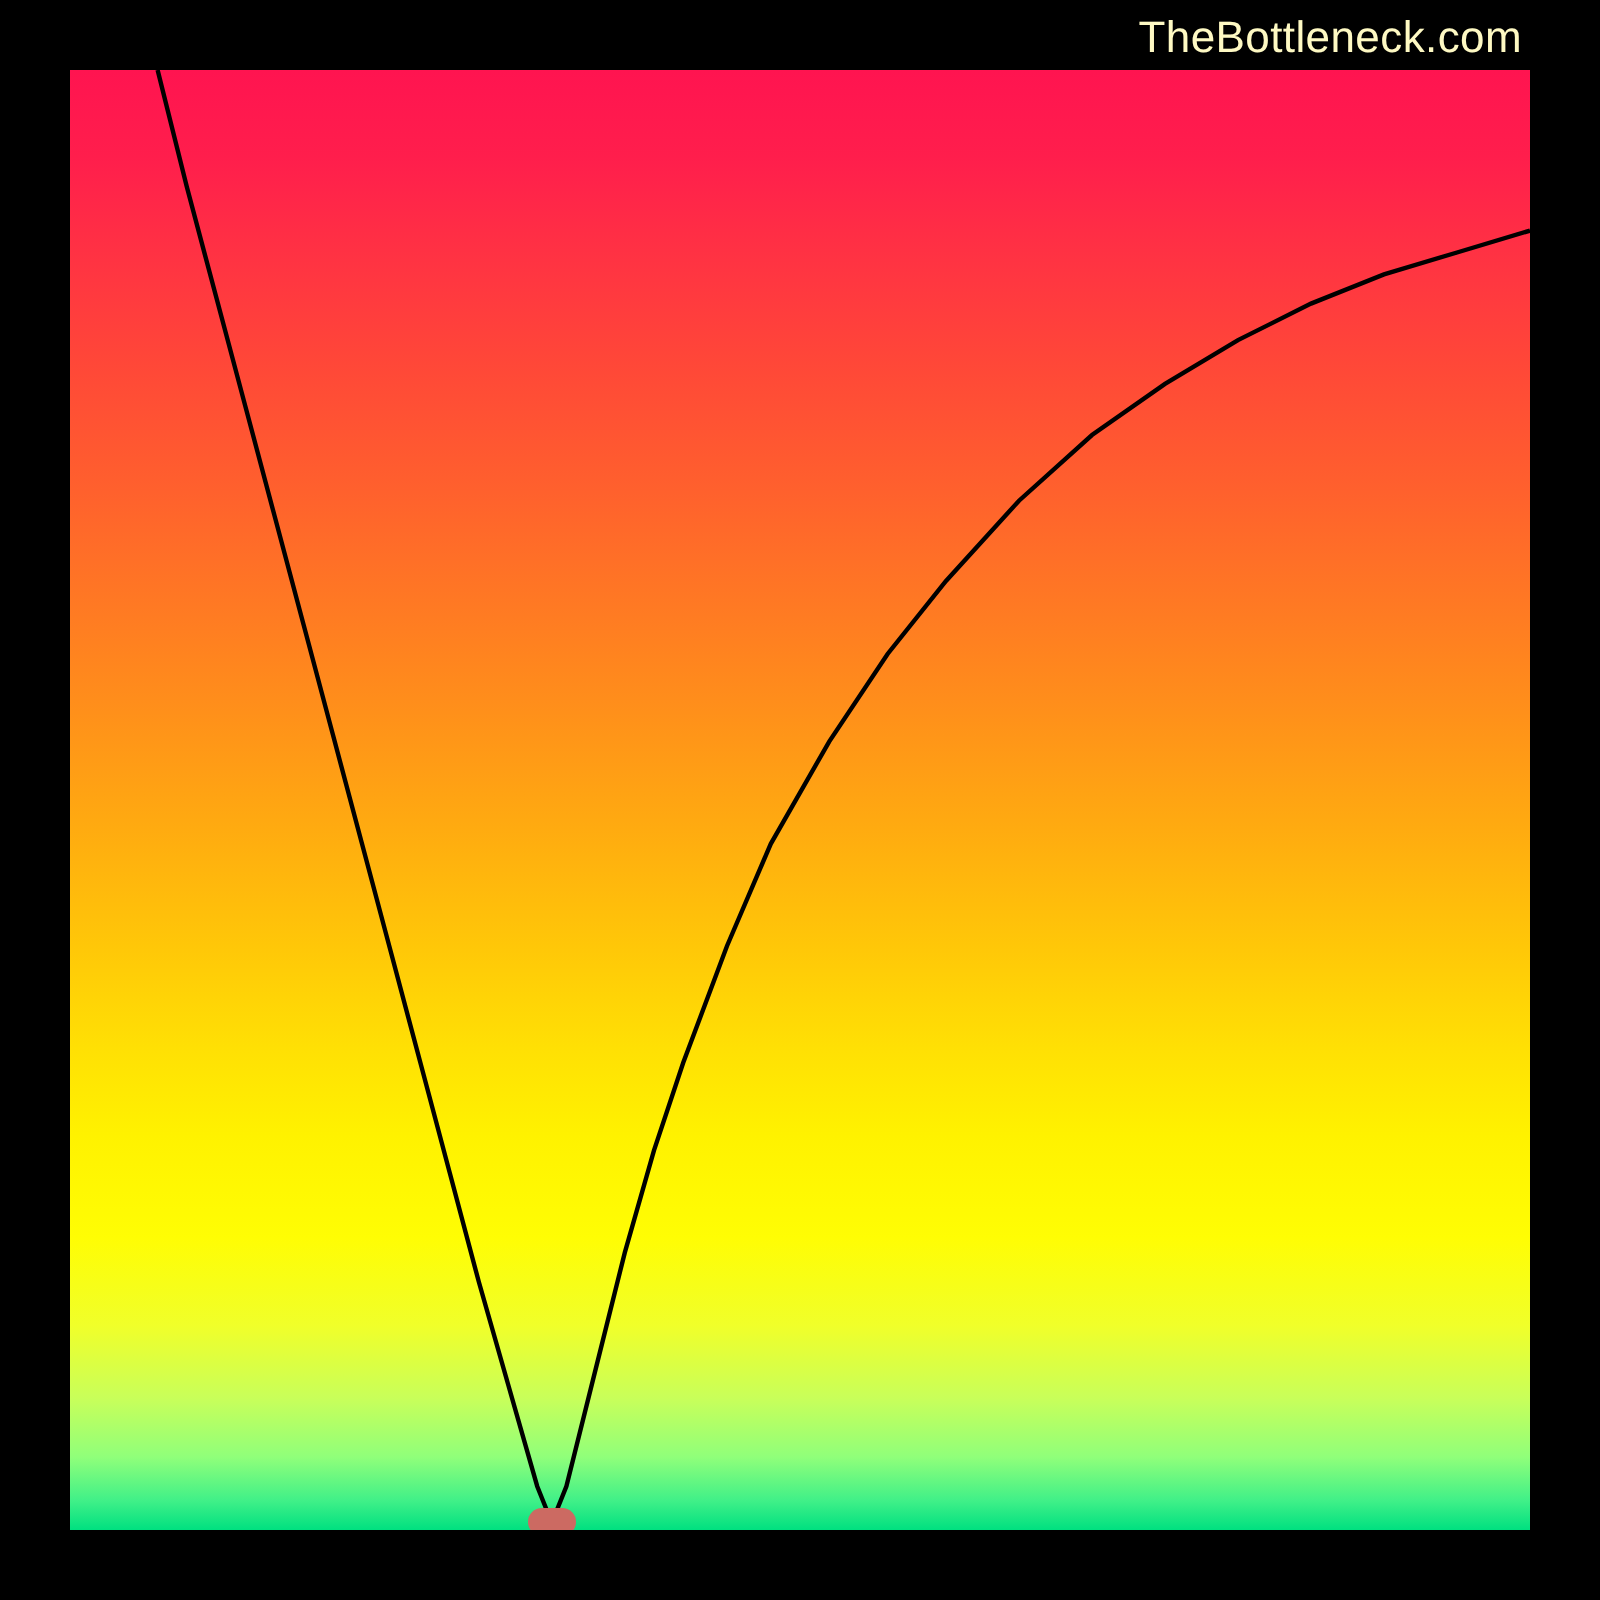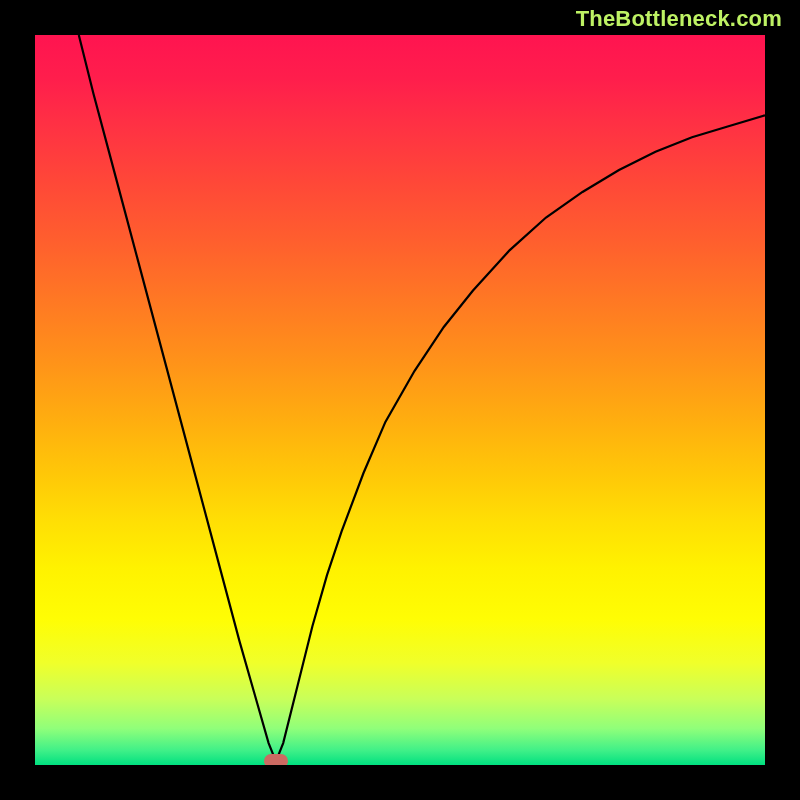--- a/index.html
+++ b/index.html
@@ -48,24 +48,24 @@
       #f0ff2a 86%,
       #c8ff5a 91%,
       #90ff7a 95%,
       #40f088 98%,
       #00e080 100%
     );
   }
   .watermark {
     position: absolute;
     top: 6px;
-    right: 18px;
-    color: #bef264;
+    right: 39px;
+    color: #fef9c3;
     font-size: 22px;
-    font-weight: 700;
+    font-weight: 400;
     letter-spacing: 0.2px;
     z-index: 10;
   }
   .curve-svg {
     position: absolute;
     top: 0;
     left: 0;
     width: 100%;
     height: 100%;
   }

